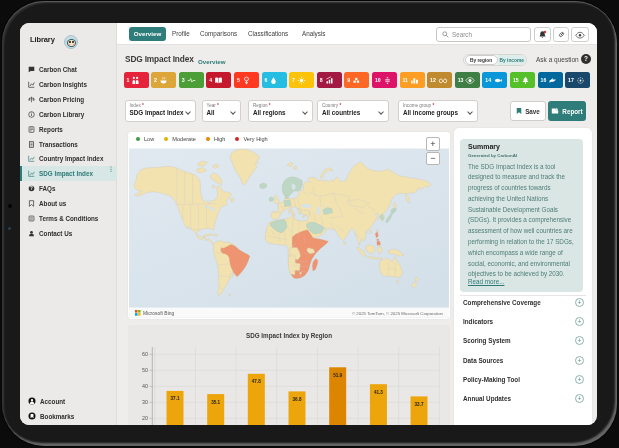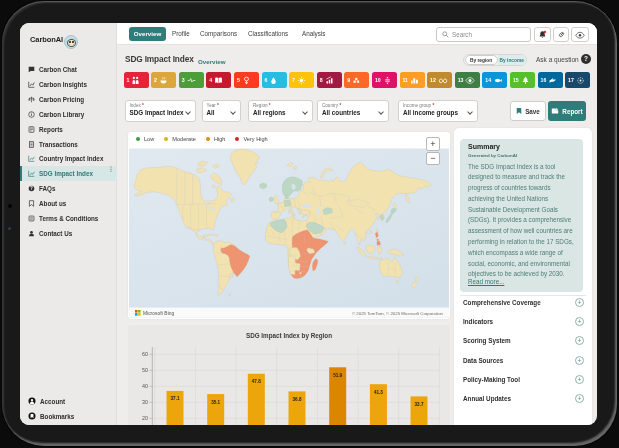--- a/index.html
+++ b/index.html
@@ -38,21 +38,21 @@
   .sdg { position:absolute; top:49px; height:16px; width:25px; border-radius:2.5px;
     color:#fff; font-size:5.2px; font-weight:bold; display:flex; align-items:center; padding-left:3px; gap:2px; }
 </style>
 </head>
 <body>
 <div class="tablet"></div>
 <div class="cam1"></div>
 <div class="cam2"></div>
 <div class="screen">
   <div class="sidebar" id="sidebar">
-    <div class="abs" style="left:10px;top:12px;font-size:7.5px;font-weight:bold;color:#1d1d1d;letter-spacing:-0.1px;">CarbonAI</div>
+    <div class="abs" style="left:10px;top:12px;font-size:7.5px;font-weight:bold;color:#1d1d1d;letter-spacing:-0.1px;">Library</div>
     <div class="abs" style="left:43.5px;top:11.5px;width:14px;height:14px;border-radius:50%;background:#c6dbe1;border:1px solid #a9c3cb;overflow:hidden;">
       <div class="abs" style="left:2.2px;top:3.2px;width:9.6px;height:8.6px;border-radius:50%;background:#2e5f6b;"></div>
       <div class="abs" style="left:3.4px;top:4px;width:7.2px;height:6.6px;border-radius:50%;background:#f6e3c0;"></div>
       <div class="abs" style="left:4.6px;top:5.8px;width:1.6px;height:1.8px;border-radius:50%;background:#222;"></div>
       <div class="abs" style="left:7.8px;top:5.8px;width:1.6px;height:1.8px;border-radius:50%;background:#222;"></div>
       <div class="abs" style="left:3.9px;top:8.2px;width:1.4px;height:1px;border-radius:50%;background:#e89090;"></div>
       <div class="abs" style="left:8.7px;top:8.2px;width:1.4px;height:1px;border-radius:50%;background:#e89090;"></div>
     </div>
     <div class="sitem" style="top:40px;"><svg width="7" height="7" viewBox="0 0 10 10">
           <path d="M1 1h8v6H4L1 9z" fill="#333"></path>

